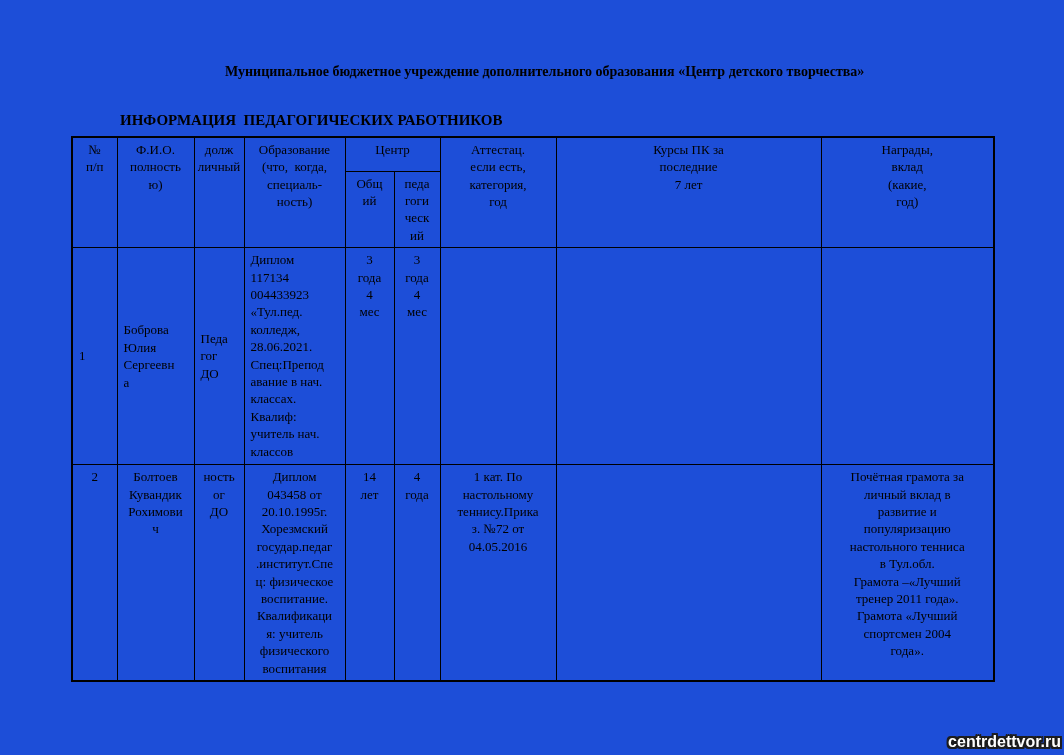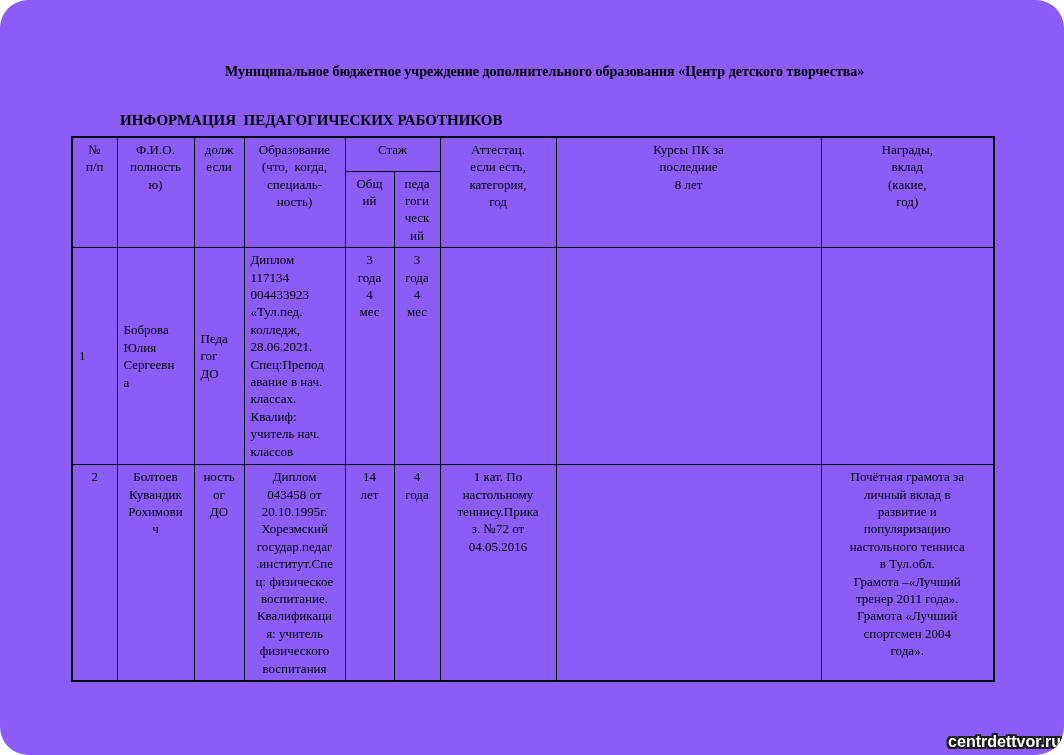--- a/index.html
+++ b/index.html
@@ -1,25 +1,24 @@
 <!DOCTYPE html>
 <html><head>
 <meta charset="utf-8">
 <style>
   * { margin: 0; padding: 0; box-sizing: border-box; }
   html, body { background: #ffffff; }
   .page {
     position: relative;
     width: 1064px;
     height: 755px;
-    background: #8b5cf6;
+    background: #1d4ed8;
     font-family: "Liberation Serif", "DejaVu Serif", serif;
     color: #000000;
     overflow: hidden;
-    border-radius: 28px;
   }
   .org-title {
     position: absolute;
     left: 225px;
     top: 64px;
     font-size: 14px;
     font-weight: bold;
     white-space: nowrap;
   }
   .doc-title-row {
@@ -100,33 +99,33 @@
       <col style="width:173px">
     </colgroup>
     <thead>
       <tr class="hdr-top">
         <th rowspan="2">№
 п/п</th>
         <th rowspan="2">Ф.И.О.
 полность
 ю)</th>
         <th rowspan="2">долж
-если</th>
+личный</th>
         <th rowspan="2">Образование
 (что,  когда,
 специаль-
 ность)</th>
-        <th colspan="2">Стаж</th>
+        <th colspan="2">Центр</th>
         <th rowspan="2">Аттестац.
 если есть,
 категория,
 год</th>
         <th rowspan="2">Курсы ПК за
 последние
-8 лет</th>
+7 лет</th>
         <th rowspan="2">Награды,
 вклад
 (какие,
 год)</th>
       </tr>
       <tr class="hdr-sub">
         <th>Общ
 ий</th>
         <th>педа
 гоги

